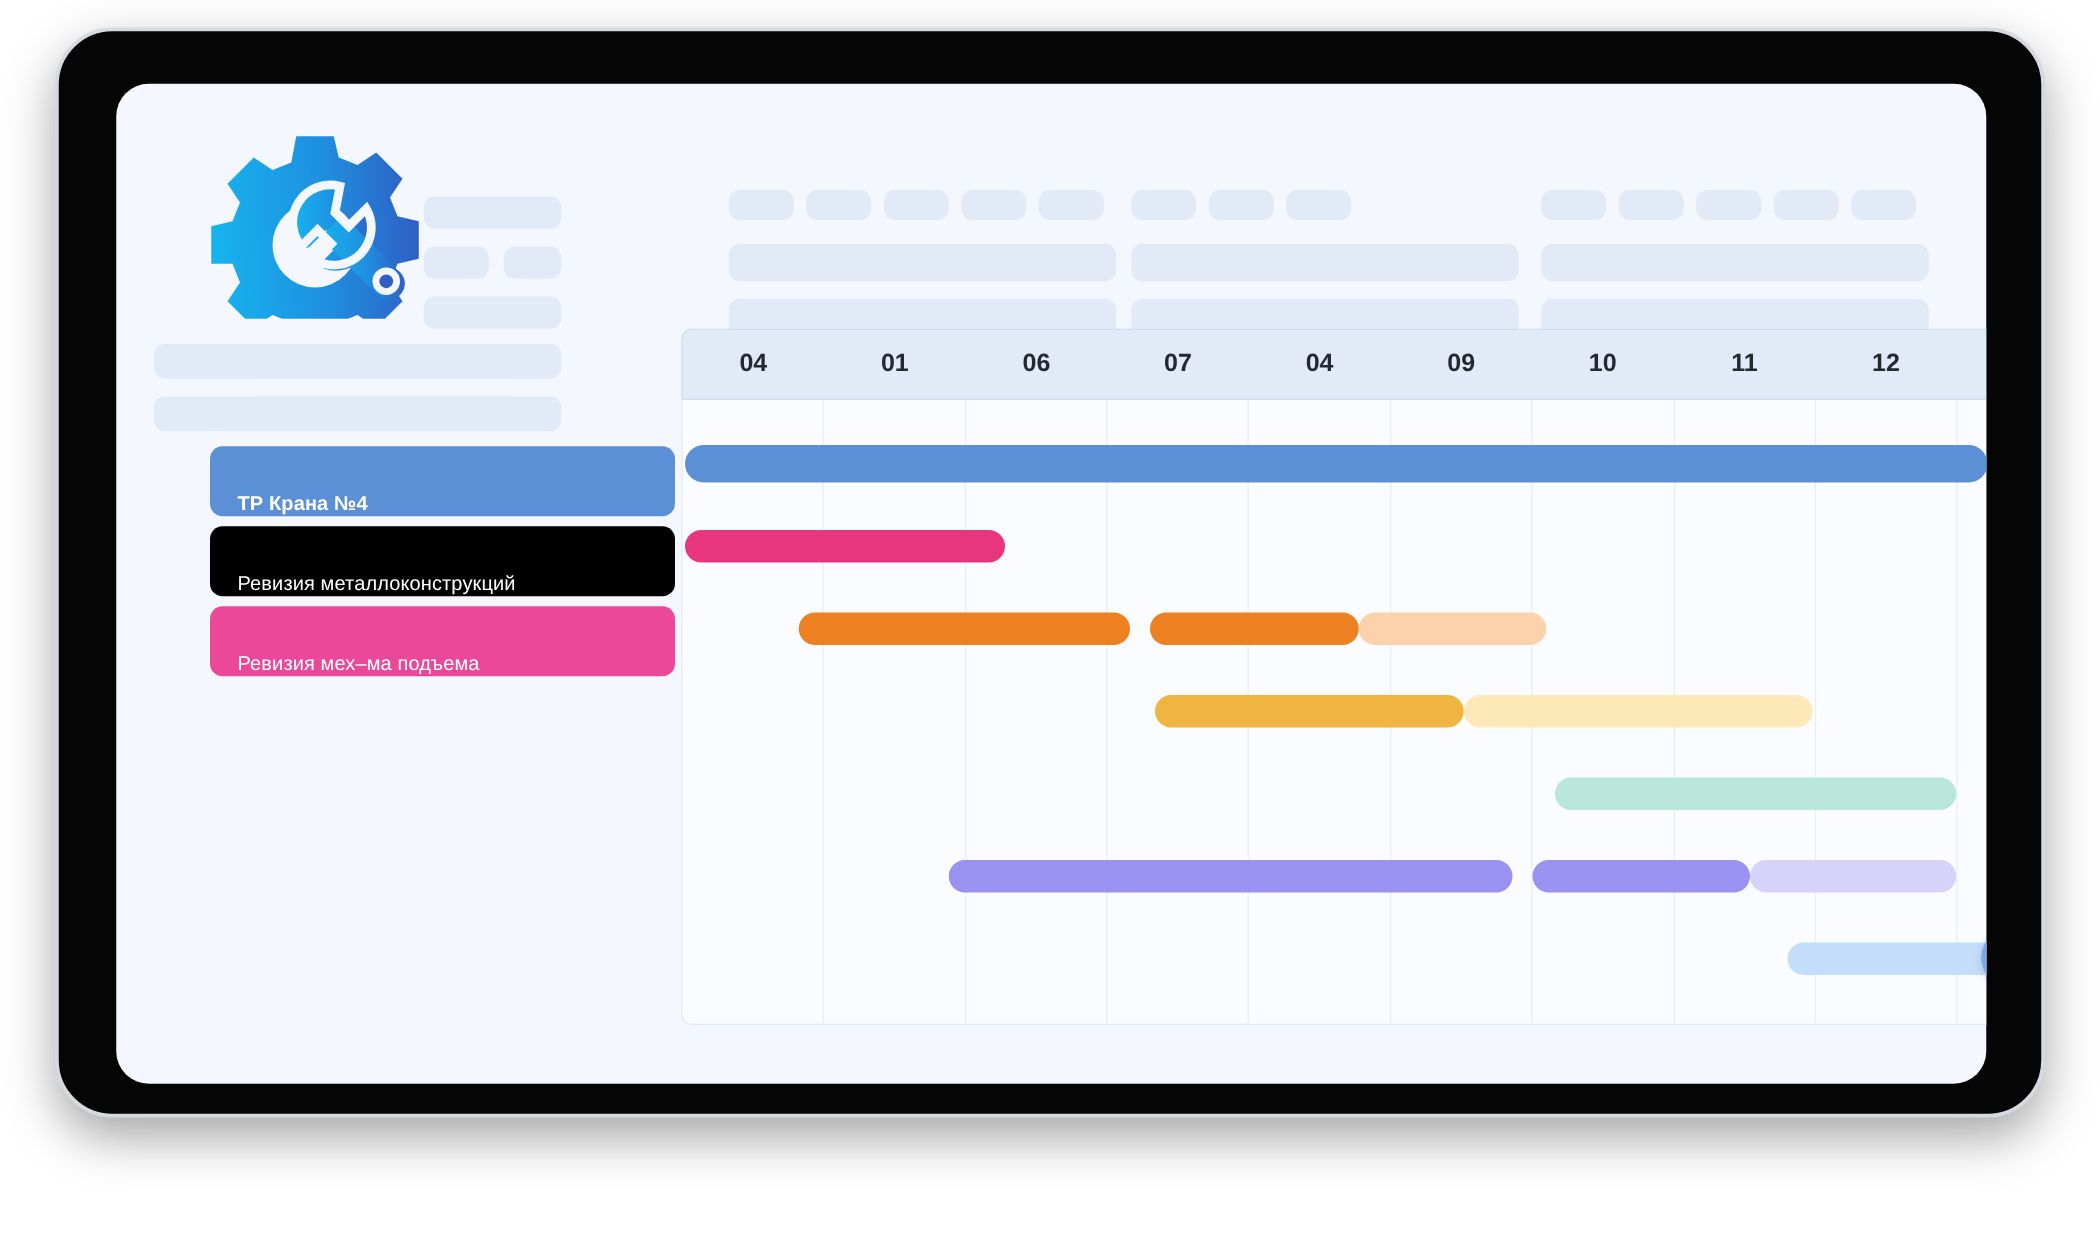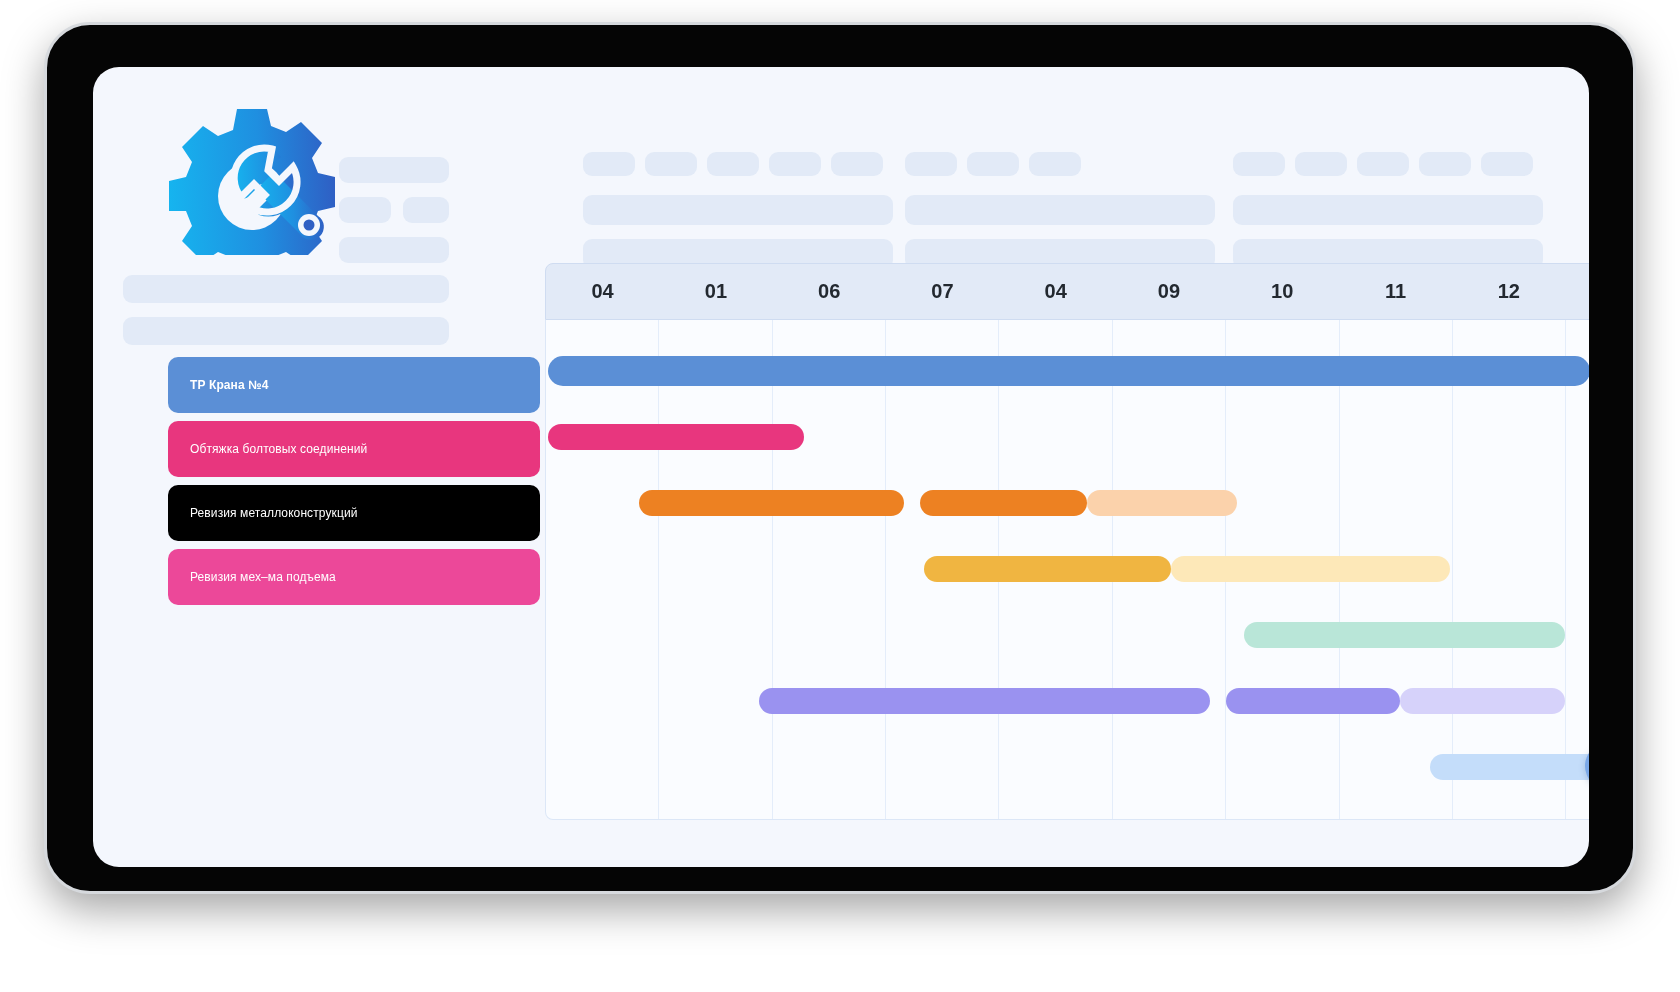--- a/index.html
+++ b/index.html
@@ -52,25 +52,25 @@
     position: absolute;
     left: 75px; top: 290px;
     width: 372px;
   }
   .task-chip {
     position: relative;
     height: 56px;
     border-radius: 10px;
     margin-bottom: 8px;
     display: flex;
-    align-items: center;
+    align-items: flex-end;
     padding-left: 22px;
     box-sizing: border-box;
     color: #ffffff;
-    font-size: 12px;
+    font-size: 16px;
     letter-spacing: .1px;
     white-space: nowrap;
   }
   .task-chip.is-root { font-weight: bold; }
 
   
   #timeline-panel {
     position: absolute;
     left: 452px; top: 196px;
     width: 1248px; height: 590px;
@@ -165,23 +165,20 @@
       <div class="skel" style="left:246px; top:130px; width:52px;  height:26px;"></div>
       <div class="skel" style="left:310px; top:130px; width:46px;  height:26px;"></div>
       <div class="skel" style="left:246px; top:170px; width:110px; height:26px;"></div>
       <div class="skel" style="left:30px;  top:208px; width:326px; height:28px;"></div>
       <div class="skel" style="left:30px;  top:250px; width:326px; height:28px;"></div>
 
       <div id="task-list">
           <div class="task-chip is-root" style="background: rgb(91, 143, 214);">
             <span>ТР Крана №4</span>
           </div>
-          <div class="task-chip" style="background: rgb(232, 54, 126);">
-            <span>Обтяжка болтовых соединений</span>
-          </div>
           <div class="task-chip" style="background: #000000;">
             <span>Ревизия металлоконструкций</span>
           </div>
           <div class="task-chip" style="background: #ec4899;">
             <span>Ревизия мех–ма подъема</span>
           </div>
         </div>
     </div>
 
     <div id="top-skeleton">

